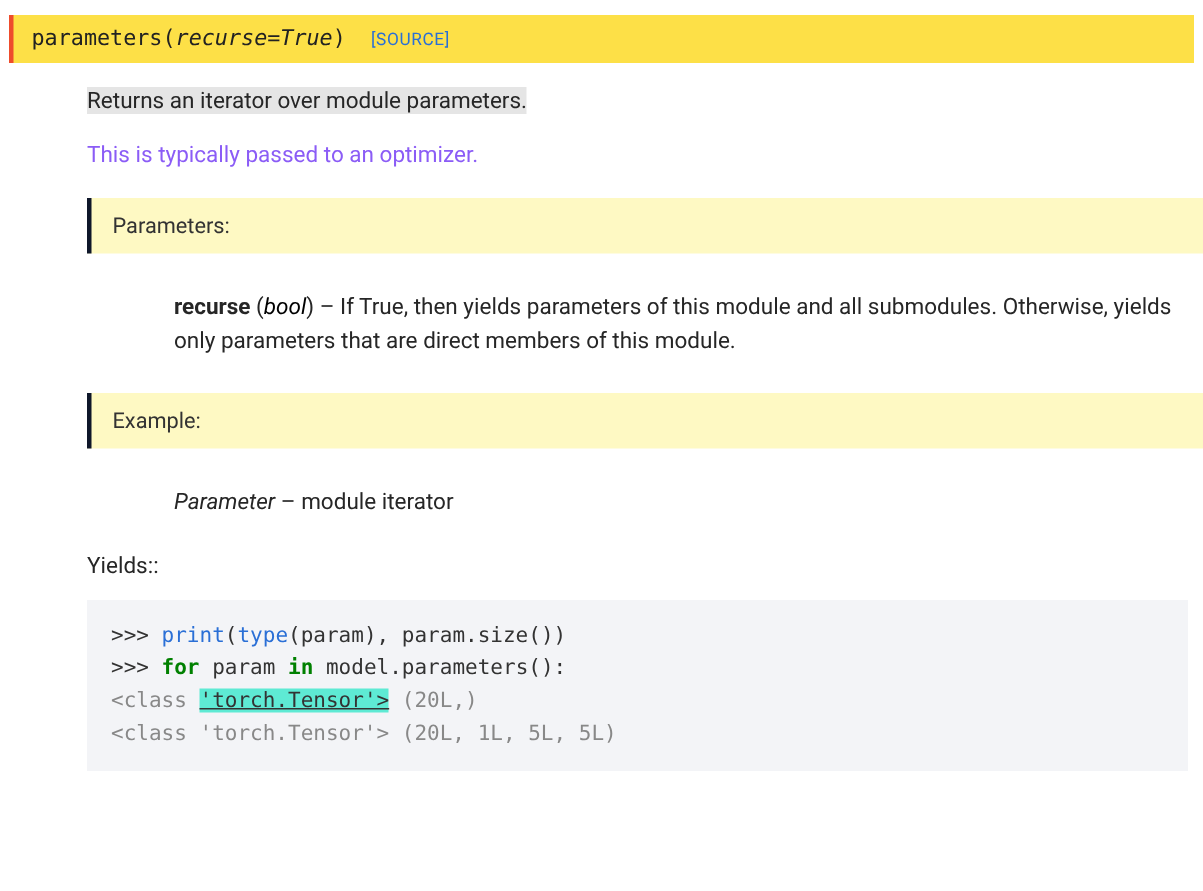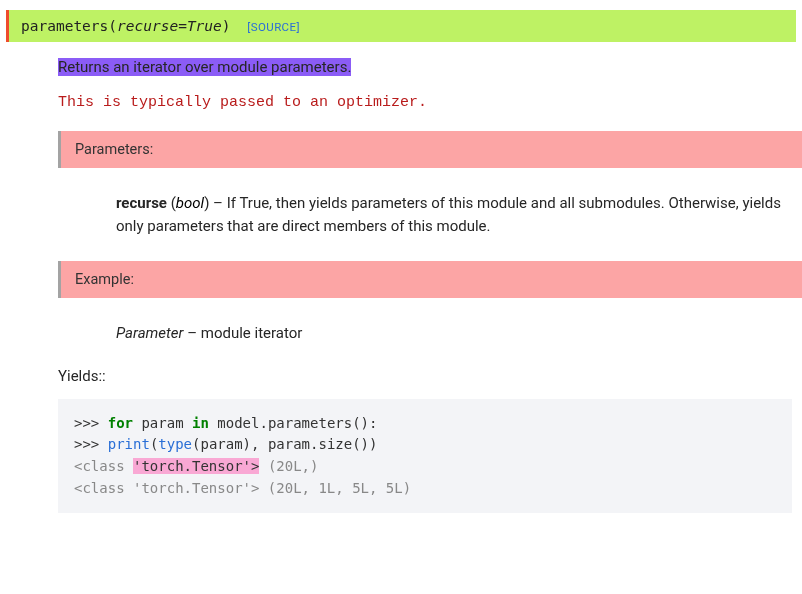--- a/index.html
+++ b/index.html
@@ -6,45 +6,45 @@
   body {
     margin: 0;
     padding: 0;
     font-family: -apple-system, BlinkMacSystemFont, "Segoe UI", Roboto, Arial, sans-serif;
     font-size: 14px;
     color: #333;
     background: #fff;
     width: 802px;
   }
   .method-header {
-    background: #bef264;
+    background: #fde047;
     border-left: 3px solid #ee4c2c;
     padding: 8px 12px;
     margin: 10px 6px 16px 6px;
     font-family: "Menlo", "Consolas", monospace;
     font-size: 14.5px;
     color: #222;
   }
   .method-header .method-name { font-weight: 400; }
   .method-header .param-name { font-style: italic; }
   .method-header .param-val { font-style: italic; }
   .source-link {
     color: #2a6fd6;
     font-size: 11.5px;
     letter-spacing: 0.4px;
     font-family: -apple-system, BlinkMacSystemFont, "Segoe UI", Roboto, Arial, sans-serif;
     margin-left: 8px;
   }
   .content { padding: 0 0 0 58px; }
-  .highlighted { background: #8b5cf6; }
+  .highlighted { background: #e5e5e5; }
   .summary { margin: 10px 0 18px 0; font-size: 15px; color: #262626; }
-  .desc { margin: 0 0 20px 0; font-size: 15px; color: #b91c1c; font-family: Liberation Mono, monospace; }
+  .desc { margin: 0 0 20px 0; font-size: 15px; color: #8b5cf6; }
   .field-block {
-    background: #fca5a5;
-    border-left: 3px solid #a3a3a3;
+    background: #fef9c3;
+    border-left: 3px solid #0f172a;
     padding: 10px 14px;
     margin: 10px 0 14px 0;
     font-size: 14.5px;
     color: #333;
   }
   .field-body { padding: 10px 0 14px 58px; font-size: 15px; color: #262626; line-height: 1.5; }
   .field-body .pname { font-weight: 700; }
   .field-body .ptype-italic { font-style: italic; }
   .link-orange { color: #000000; }
   .italic { font-style: italic; text-align: center; }
@@ -55,21 +55,21 @@
     margin: 0 10px 14px 0;
     font-family: "Menlo", "Consolas", monospace;
     font-size: 14px;
     line-height: 1.55;
     color: #333;
   }
   .code-block .prompt { color: #333; }
   .code-block .kw { color: #008000; font-weight: 700; }
   .code-block .builtin { color: #2a6fd6; }
   .code-block .output { color: #888; }
-  .code-block .hl { background: #f9a8d4; color: #333; }
+  .code-block .hl { background: #5eead4; color: #333; text-decoration: underline; }
   .bracket { font-family: "Menlo", "Consolas", monospace; }
 </style>
 </head>
 <body>
 
 <div class="method-header">
   <span class="method-name">parameters</span><span>(</span><span class="param-name">recurse</span><span>=</span><span class="param-val">True</span><span>)</span>
   <a class="source-link">[SOURCE]</a>
 </div>
 
@@ -86,19 +86,19 @@
 
   <div class="field-block">Example:</div>
   <div class="field-body">
     <span class="italic">Parameter</span><span> – </span><span>module iterator</span>
   </div>
 
 
   <p class="example-label">Yields::</p>
 
   <div class="code-block">
+    <div><span class="prompt">&gt;&gt;&gt;     </span><span class="builtin">print</span><span>(</span><span class="builtin">type</span><span>(param), param.size())</span></div>
     <div><span class="prompt">&gt;&gt;&gt; </span><span class="kw">for</span><span> param </span><span class="kw">in</span><span> model.parameters():</span></div>
-    <div><span class="prompt">&gt;&gt;&gt;     </span><span class="builtin">print</span><span>(</span><span class="builtin">type</span><span>(param), param.size())</span></div>
     <div class="output"><span>&lt;class </span><span class="hl">'torch.Tensor'&gt;</span><span> (20L,)</span></div>
     <div class="output">&lt;class 'torch.Tensor'&gt; (20L, 1L, 5L, 5L)</div>
   </div>
 
 </div>
 
 </body></html>

